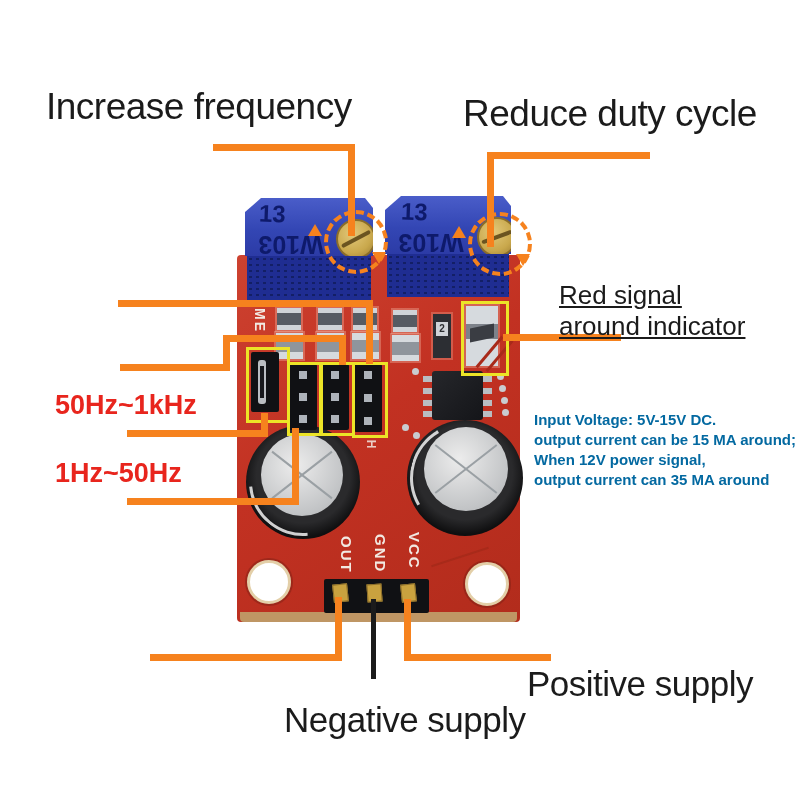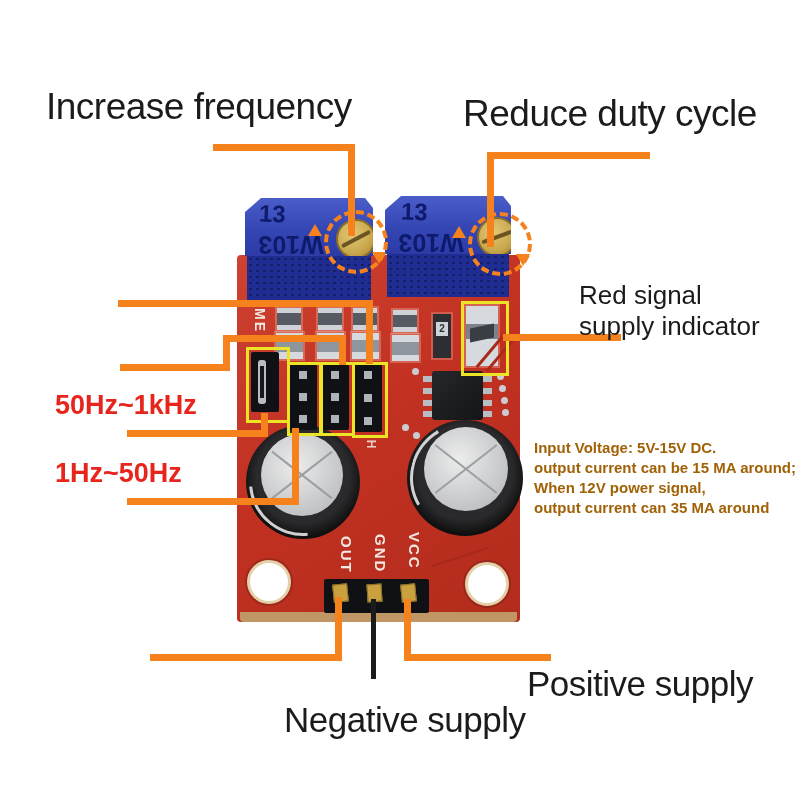--- a/index.html
+++ b/index.html
@@ -3,21 +3,21 @@
 <meta charset="utf-8">
 <style>
   html,body{margin:0;padding:0;background:#fff;}
   .stage{position:relative;width:800px;height:800px;background:#ffffff;overflow:hidden;
          font-family:"Liberation Sans", sans-serif;}
   .abs{position:absolute;}
   
   .big{font-size:37px;color:#1b1b1b;white-space:nowrap;letter-spacing:-0.5px;}
   .mid{font-size:26px;color:#1b1b1b;white-space:nowrap;line-height:31px;}
   .freq{font-size:27px;font-weight:bold;color:#e8251d;white-space:nowrap;}
-  .note{font-size:15px;font-weight:bold;color:#a16207;line-height:20px;white-space:nowrap;margin-top:28px;}
+  .note{font-size:15px;font-weight:bold;color:#0369a1;line-height:20px;white-space:nowrap;}
   
   .ol{background:#f6821e;}            
   .bl{background:#1b1b1b;}            
   .yb{border:3px solid #ece427;background:transparent;} 
   .dash{border:4px dashed #f6821e;border-radius:50%;}
   .tri{width:0;height:0;}
   .tri.down{border-left:7px solid transparent;border-right:7px solid transparent;border-top:12px solid #f6821e;}
   .tri.up{border-left:7px solid transparent;border-right:7px solid transparent;border-bottom:12px solid #f6821e;}
   
   .board{background:linear-gradient(145deg,#cd4230 0%,#c23122 45%,#b22c1c 100%);border-radius:4px;}
@@ -198,23 +198,23 @@
   <div class="abs ol" style="left:404px;top:599px;width:7px;height:62px;"></div>
   <div class="abs ol" style="left:404px;top:654px;width:147px;height:7px;"></div>
   <div class="abs bl" style="left:371px;top:599px;width:5px;height:80px;"></div>
 
   <div class="abs big" style="left:46px;top:86px;">Increase frequency</div>
   <div class="abs big" style="left:463px;top:93px;">Reduce duty cycle</div>
 
   <div class="abs freq" style="left:55px;top:390px;">50Hz~1kHz</div>
   <div class="abs freq" style="left:55px;top:458px;">1Hz~50Hz</div>
 
-  <div class="abs mid" style="left:579px;top:280px;">
+  <div class="abs mid" style="left:559px;top:280px;text-decoration:underline;">
      <div>Red signal</div>
-     <div>supply indicator</div>
+     <div>around indicator</div>
   </div>
 
   <div class="abs note" style="left:534px;top:410px;">
      <div>Input Voltage: 5V-15V DC.</div>
      <div>output current can be 15 MA around;</div>
      <div>When 12V power signal,</div>
      <div>output current can 35 MA around</div>
   </div>
 
   <div class="abs big" style="left:527px;top:664px;font-size:35px;">Positive supply</div>

